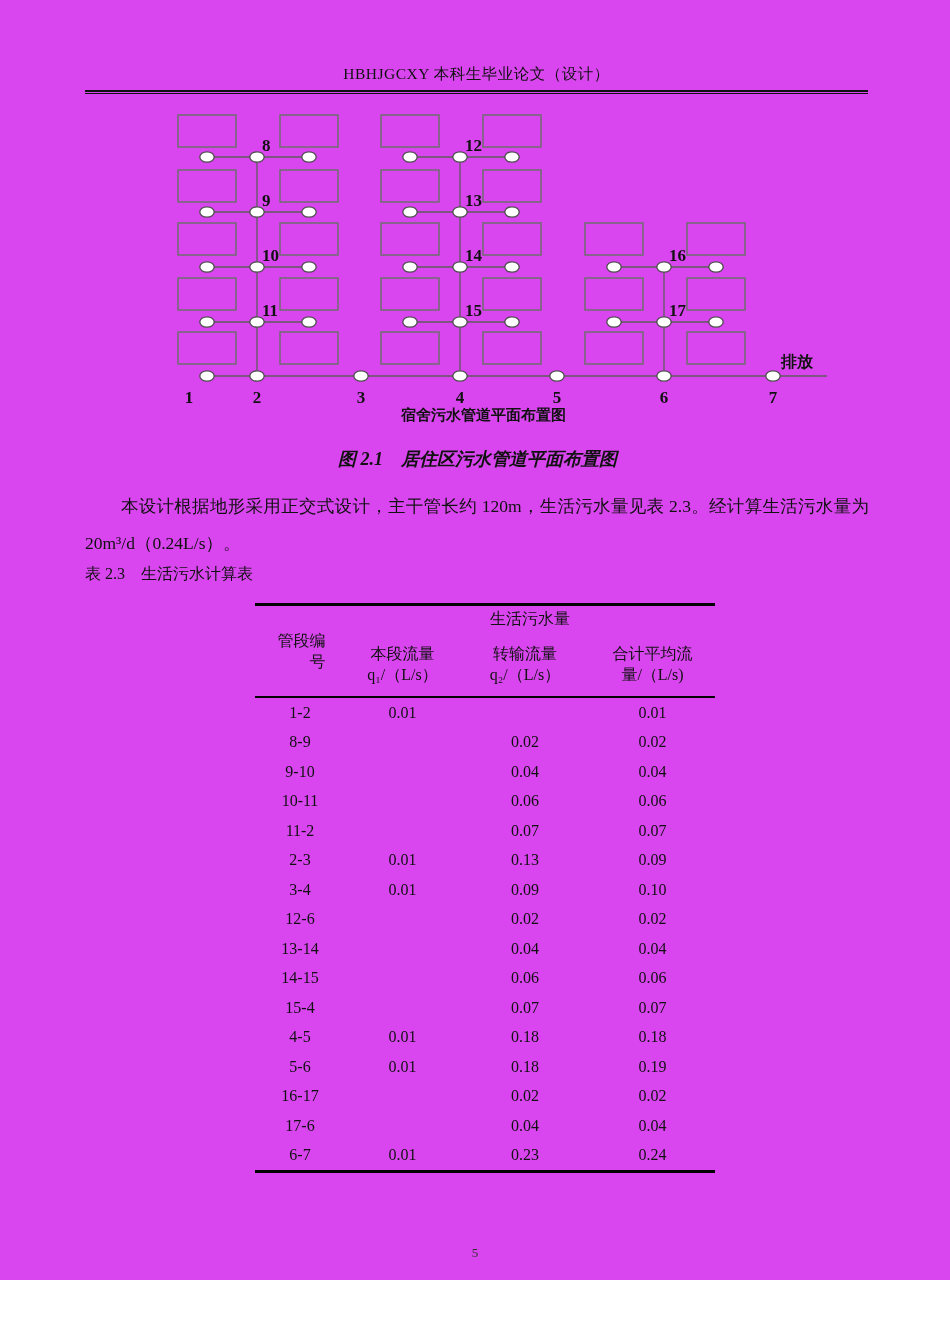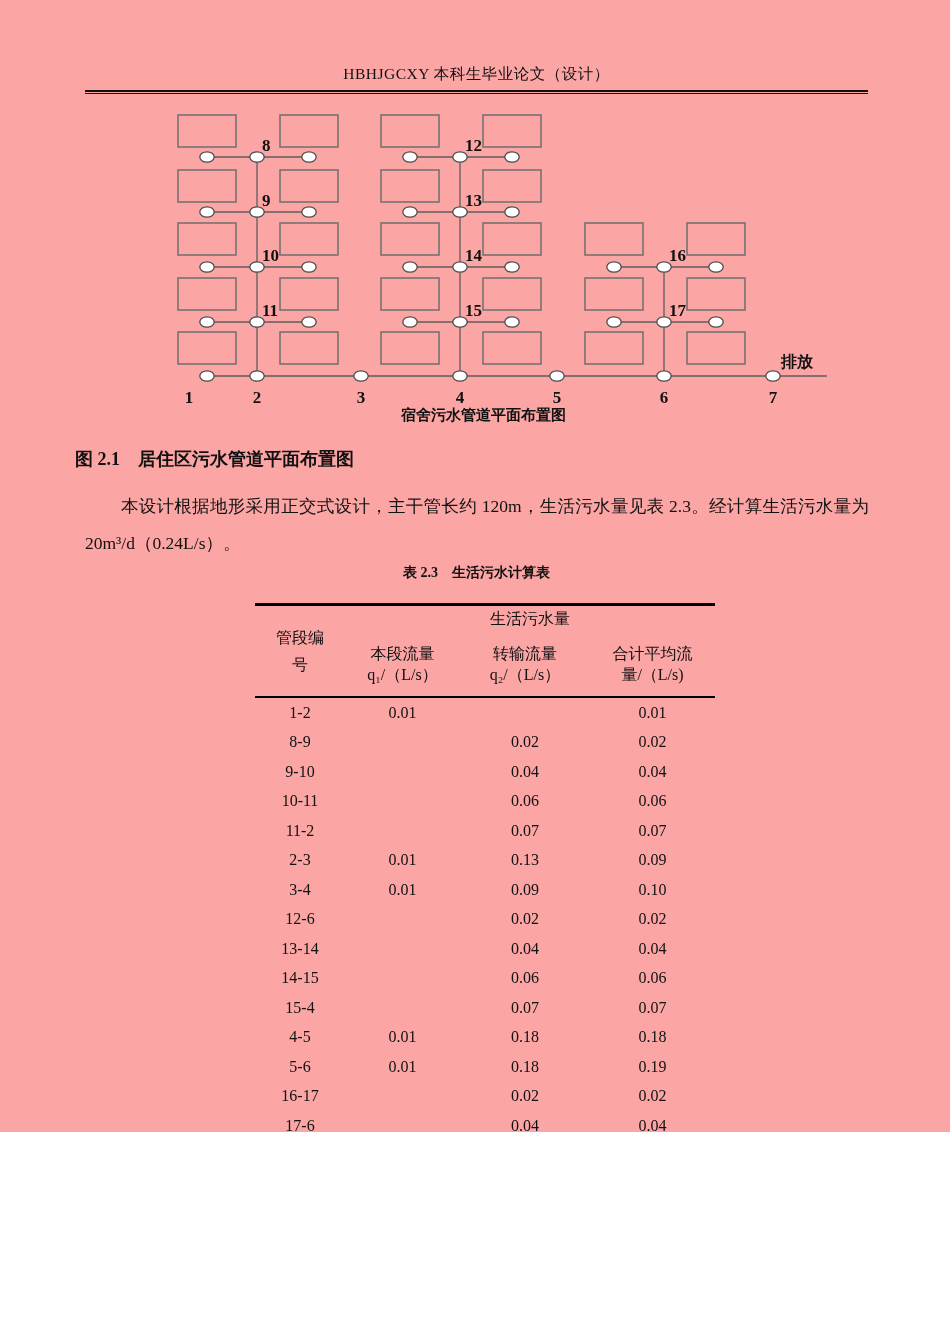--- a/index.html
+++ b/index.html
@@ -1,63 +1,63 @@
 <!DOCTYPE html>
 <html><head>
 <meta charset="utf-8">
 <style>
   html,body{margin:0;padding:0;background:#fff;}
   .page{
     position:relative;
-    width:950px;height:1132px;
-    background:#fca5a5;
+    width:950px;height:1280px;
+    background:#d946ef;
     font-family:"Liberation Serif","DejaVu Serif",serif;
     color:#111;
     overflow:hidden;
   }
   .header-title{
     position:absolute;top:64px;left:85px;width:783px;
     text-align:center;font-size:15.5px;letter-spacing:.5px;
   }
   .header-rule{
     position:absolute;top:90px;left:85px;width:783px;height:1px;
     border-top:2px solid #111;border-bottom:1px solid #111;
   }
   .diagram-svg{position:absolute;top:0;left:0;}
   .dg-num{font:bold 17px "Liberation Serif","DejaVu Serif",serif;fill:#111;}
   .dg-cap{font:bold 16px "Liberation Serif","DejaVu Serif",serif;fill:#111;}
   .diagram-caption{
     position:absolute;top:406px;left:92px;width:783px;
     text-align:center;font-weight:bold;font-size:15px;
   }
   .figure-caption{
-    position:absolute;top:447px;left:75px;width:783px;
-    text-align:left;font-weight:bold;font-size:18px;
+    position:absolute;top:447px;left:86px;width:783px;
+    text-align:center;font-weight:bold;font-size:18px;font-style:italic;
   }
   .body-paragraph{
     position:absolute;top:488px;left:85px;width:784px;
     font-size:17.5px;line-height:37px;text-align:justify;
     text-indent:2.05em;
   }
   .table-title{
     position:absolute;top:564px;left:85px;width:783px;
-    text-align:center;font-weight:bold;font-size:14px;
+    font-weight:normal;font-size:16px;
   }
   .calc-table-wrap{position:absolute;top:603px;left:255px;width:460px;}
   table.calc{
     width:460px;border-collapse:collapse;table-layout:fixed;
     border-top:3px solid #000;border-bottom:3px solid #000;
     font-size:16px;color:#111;
   }
   table.calc thead{border-bottom:2px solid #000;}
   table.calc th{font-weight:normal;padding:0;text-align:center;vertical-align:middle;}
   table.calc td{padding:0;text-align:center;height:29.5px;vertical-align:middle;}
   .th-group{height:26px;padding-top:4px;}
   .th-cols th{height:64px;vertical-align:middle;padding-bottom:4px;}
-  .w-narrow{width:3.2em;margin:8px auto;line-height:27px;}
+  .w-narrow{width:3.2em;margin:8px auto;line-height:21px;text-align:right;}
   .w-wide{width:5.4em;margin:0 auto;line-height:21px;}
   .two-line span{display:block;line-height:21px;}
   .page-number{
     position:absolute;top:1245px;left:0;width:950px;
     text-align:center;font-size:13px;color:#333;
   }
 </style>
 </head>
 <body>
 

